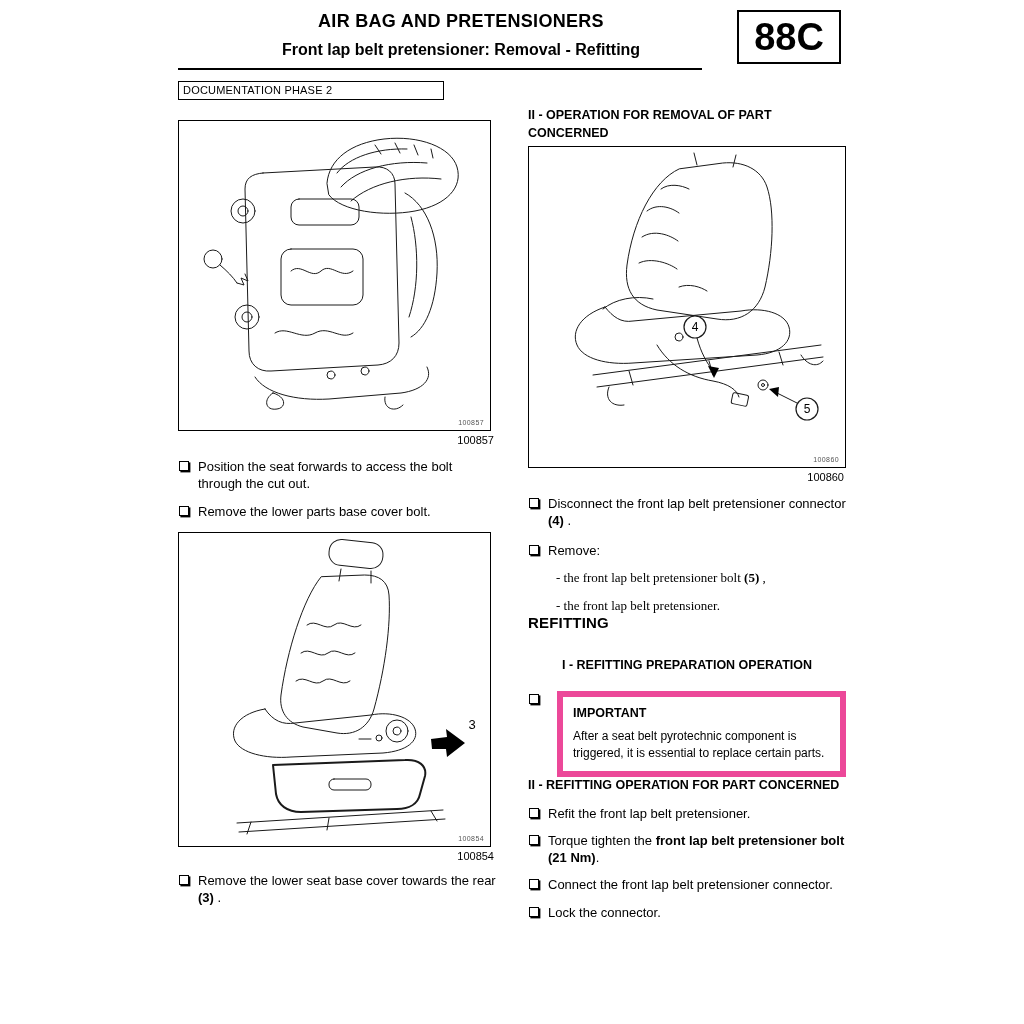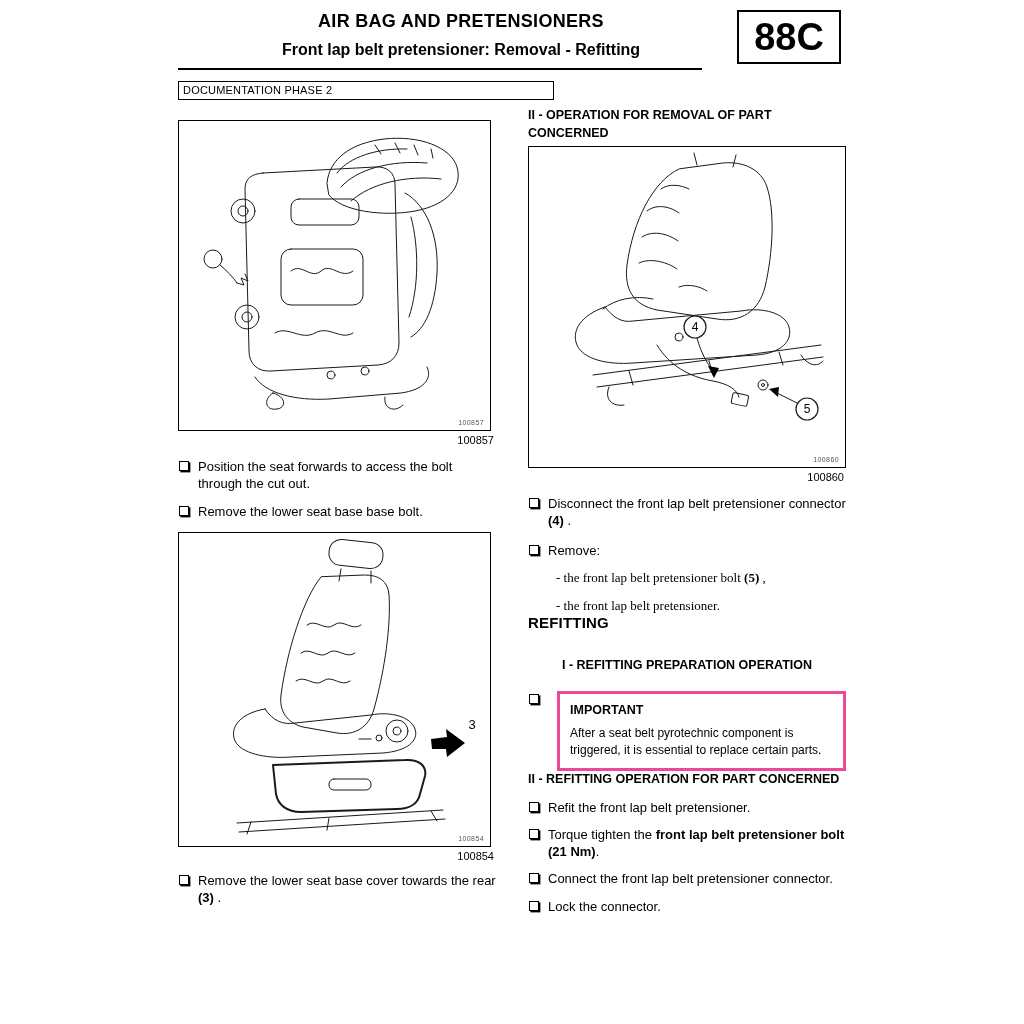--- a/index.html
+++ b/index.html
@@ -8,21 +8,21 @@
     font-family:"Liberation Sans", sans-serif; color:#000; overflow:hidden;
   }
   
   .header { position:absolute; left:178px; top:11px; width:566px; text-align:center; }
   .title   { font-size:18px; font-weight:700; letter-spacing:.3px; }
   .subtitle{ font-size:16px; font-weight:700; margin-top:9px; }
   .header-rule { position:absolute; left:178px; top:68px; width:524px; height:2px; background:#000; }
   .code-box { position:absolute; left:737px; top:10px; width:104px; height:54px; border:2px solid #000;
               display:flex; align-items:center; justify-content:center; box-sizing:border-box; }
   .code-box span { font-size:38px; font-weight:700; letter-spacing:0; }
-  .doc-phase { position:absolute; left:178px; top:81px; width:376px; box-sizing:border-box;
+  .doc-phase { position:absolute; left:178px; top:81px; width:266px; box-sizing:border-box;
                border:1px solid #000; font-size:11px; padding:2px 4px 3px; letter-spacing:.2px; }
   
   .col { position:absolute; width:318px; }
   .col-left  { left:178px; top:120px; }
   .col-right { left:528px; top:107px; }
   
   .figure { position:relative; border:1px solid #000; background:#fff; box-sizing:content-box; }
   .fig-1 { width:311px; height:309px; }
   .fig-2 { width:311px; height:313px; margin-top:12px; }
   .fig-3 { width:316px; height:320px; margin-top:4px; }
@@ -35,21 +35,21 @@
             box-shadow:1.4px 1.4px 0 #000; margin:3px 9px 0 1px; }
   .btext { flex:1; }
   .sub-item { margin:10px 0 0 28px; font-size:13px; line-height:1.33;font-family:Liberation Serif, serif; }
   
   .h2 { font-size:12.5px; font-weight:700; line-height:1.4; }
   .h1 { font-size:15px; font-weight:700; letter-spacing:.2px; }
   .mt-22 { } .mt-26 { margin-top:26px;text-align:center; }
   .mt-10 { margin-top:10px; } .mt-11 { margin-top:11px; }
   
   .note-row { display:flex; margin-top:16px; }
-  .note { border:3px solid #ec4899; margin-left:9px; width:298px; box-sizing:border-box;
+  .note { border:6px solid #ec4899; margin-left:9px; width:298px; box-sizing:border-box;
           padding:8px 10px 9px; font-size:12px; line-height:1.4; }
   .note-title { font-weight:700; font-size:12.5px; margin-bottom:6px; }
   .note-see { margin-top:9px; }
   
   svg text { fill:#000; stroke:none; font-family:"Liberation Sans",sans-serif; }
   .callout-num { font-size:12px; }
   .fig-num { font-size:13px; }
 </style>
 </head>
 <body>
@@ -100,21 +100,21 @@
       <div class="fig-inner-id">100857</div>
     </div>
     <div class="fig-caption">100857</div>
 
     <div class="bullet">
       <span class="marker"></span>
       <span class="btext">Position the seat forwards to access the bolt through the cut out.</span>
     </div>
     <div class="bullet mt-10">
       <span class="marker"></span>
-      <span class="btext">Remove the lower seat base base bolt.</span>
+      <span class="btext">Remove the lower parts base cover bolt.</span>
     </div>
 
     <div class="figure fig-2">
       <svg viewBox="0 0 311 313">
         <g stroke="#1a1a1a" fill="none" stroke-width="1" stroke-linecap="round" stroke-linejoin="round">
           <rect x="150" y="8" width="54" height="26" rx="12" transform="rotate(6 177 21)"></rect>
           <path d="M162,36 l-2,12 M192,38 l0,12"></path>
           <path d="M142,44 C124,66 108,118 102,162 C100,178 108,190 124,194 L158,200 C176,203 190,194 195,176 C206,136 212,92 210,62 C209,48 200,42 186,42 Z"></path>
           <path d="M128,92 c9,-7 18,7 27,0 s18,7 27,0"></path>
           <path d="M122,120 c9,-7 18,7 27,0 s18,7 27,0"></path>

